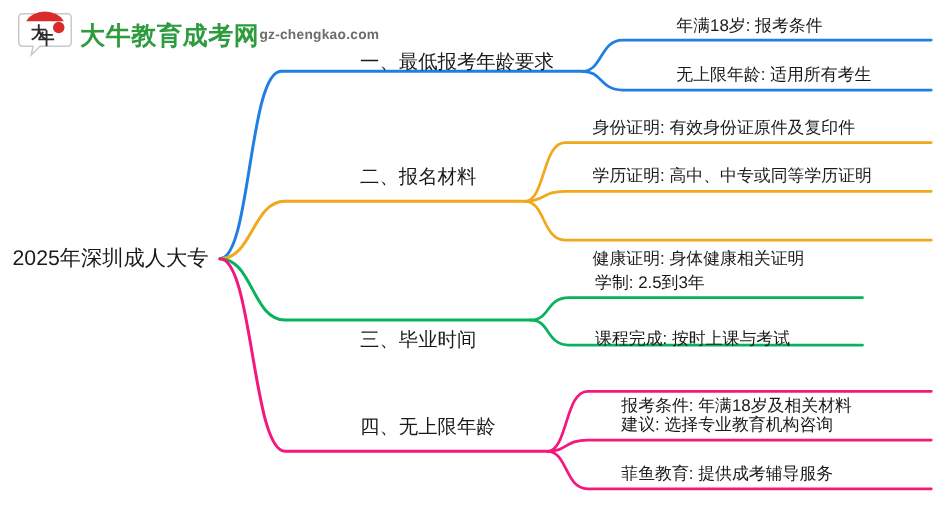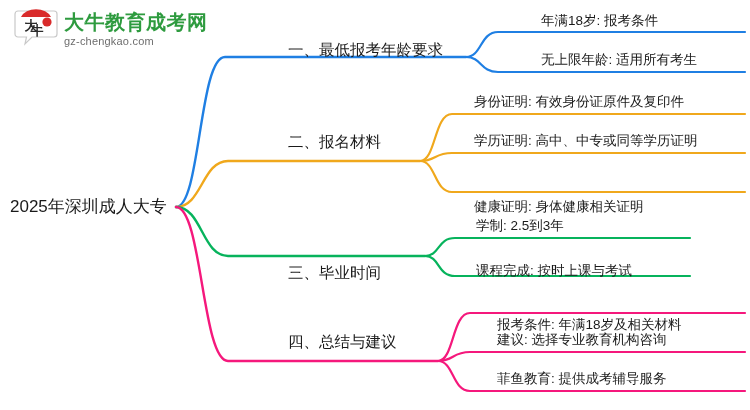--- a/index.html
+++ b/index.html
@@ -38,36 +38,36 @@
     flex: 0 0 44px;
   }
   .logo-mark .bubble {
     position: absolute;
     left: 0; top: 0;
     width: 44px;
     height: 38px;
   }
   .logo-text-col {
     display: flex;
-    flex-direction: column;
+    flex-direction: row;
     justify-content: center;
     line-height: 1;
   }
   .logo-title {
     font-family: "Liberation Sans", "DejaVu Sans", sans-serif;
     font-size: 20px;
     font-weight: bold;
     color: #2e9b3f;
     letter-spacing: 0.5px;
     white-space: nowrap;
   }
   .logo-sub {
     font-family: "Liberation Sans", "DejaVu Sans", sans-serif;
     font-size: 11px;
-    font-weight: normal;
+    font-weight: bold;
     color: #6d6d6d;
     letter-spacing: 0.2px;
     margin-top: 4px;
     white-space: nowrap;
   }
 
   
   #connectors {
     position: absolute;
     left: 0; top: 0;
@@ -162,18 +162,18 @@
 
   <div class="node-label node-leaf" style="left:541px; top:53px;">无上限年龄: 适用所有考生</div>
   <div class="node-label node-leaf" style="left:474px; top:95px;">身份证明: 有效身份证原件及复印件</div>
   <div class="node-label node-leaf" style="left:474px; top:134px;">学历证明: 高中、中专或同等学历证明</div>
   <div class="node-label node-leaf" style="left:474px; top:173px;margin-top:27px;">健康证明: 身体健康相关证明</div>
 
   <div class="node-label node-branch" style="left:288px; top:229px;margin-top:36px;">三、毕业时间</div>
   <div class="node-label node-leaf" style="left:476px; top:219px;">学制: 2.5到3年</div>
   <div class="node-label node-leaf" style="left:476px; top:264px;">课程完成: 按时上课与考试</div>
 
-  <div class="node-label node-branch" style="left:288px; top:334px;">四、总结与建议</div>
+  <div class="node-label node-branch" style="left:288px; top:334px;">四、无上限年龄</div>
   <div class="node-label node-leaf" style="left:497px; top:294px;margin-top:24px;">报考条件: 年满18岁及相关材料</div>
   <div class="node-label node-leaf" style="left:497px; top:333px;">建议: 选择专业教育机构咨询</div>
   <div class="node-label node-leaf" style="left:497px; top:372px;">菲鱼教育: 提供成考辅导服务</div>
 
 </div>
 
 </body></html>

